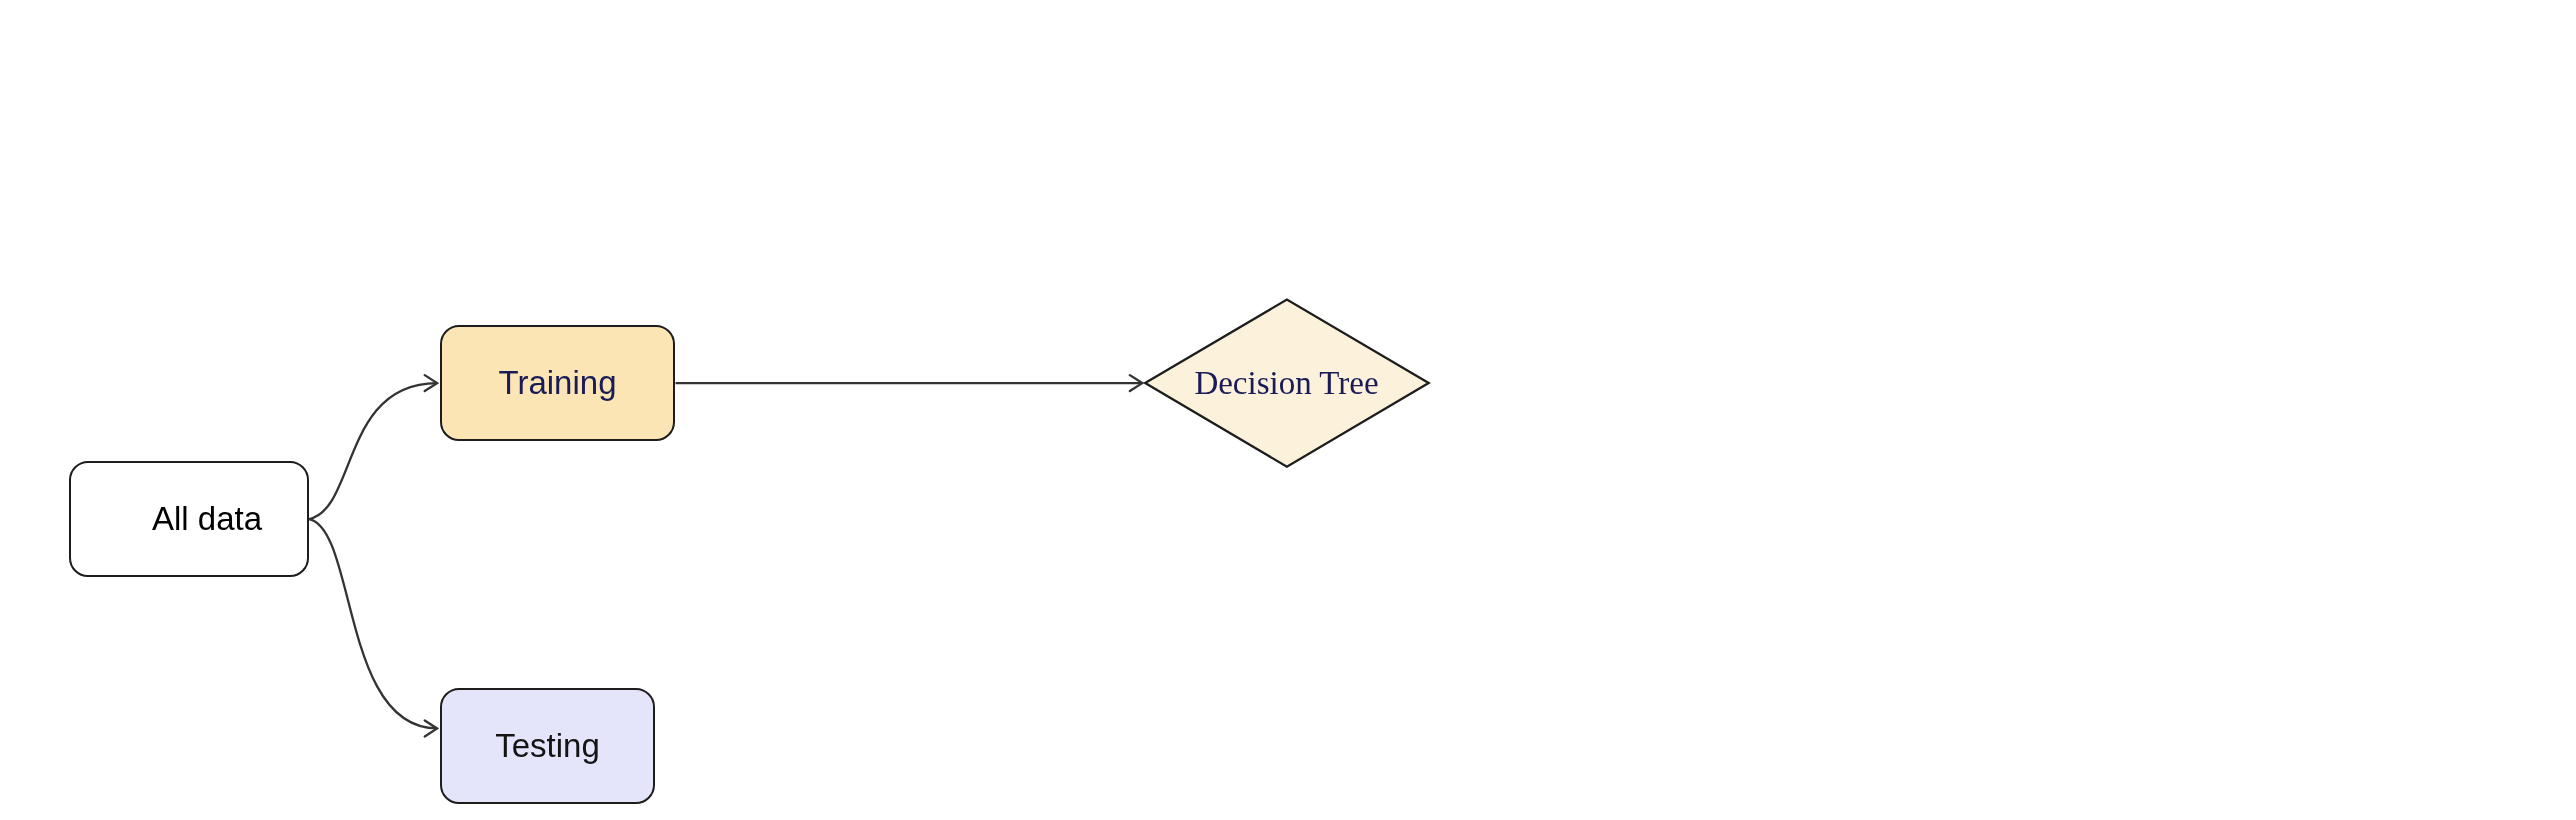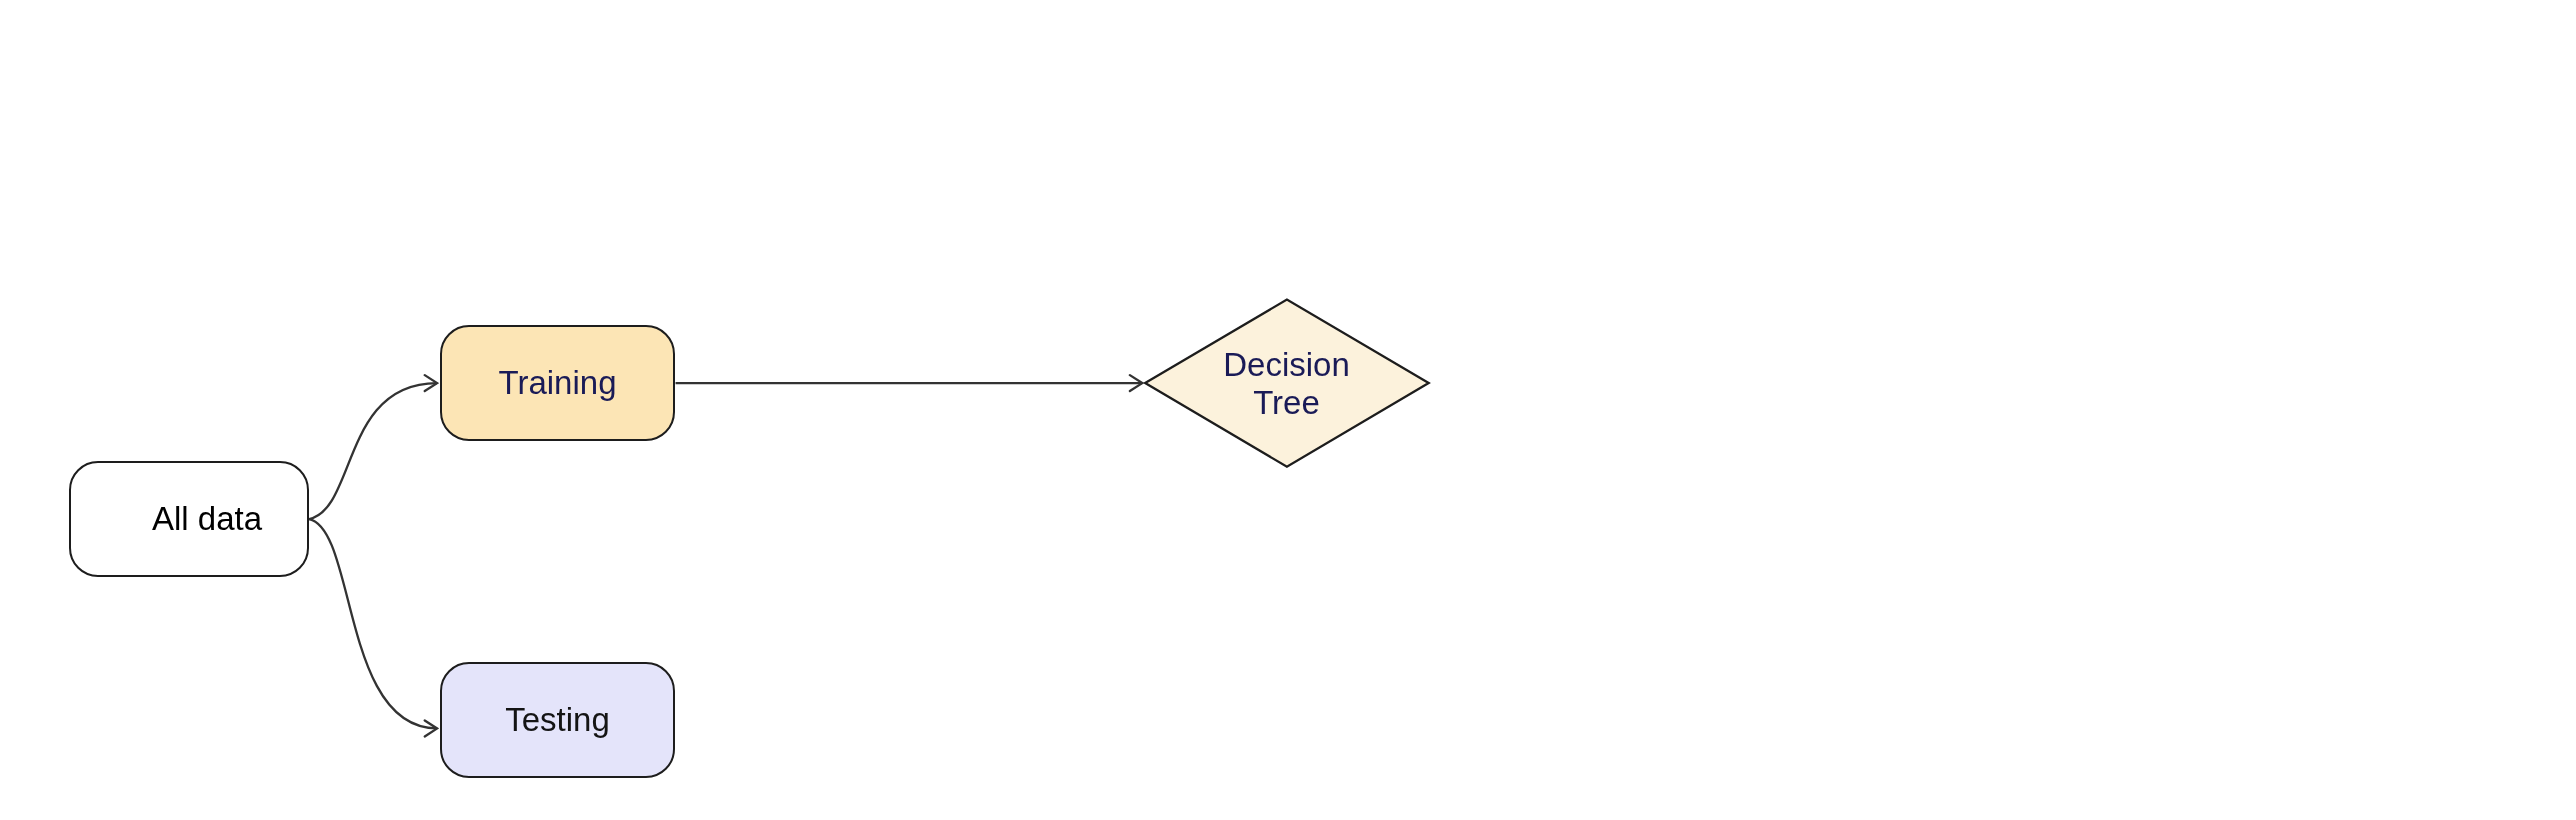--- a/index.html
+++ b/index.html
@@ -29,55 +29,56 @@
   }
   .diamond-shape {
     fill: var(--decision-fill, #fcf2dc);
     stroke: var(--node-border-color, #1d1d1d);
     stroke-width: 3.2;
   }
   .node {
     position: absolute;
     box-sizing: border-box;
     border: 2.2px solid var(--node-border-color, #1d1d1d);
-    border-radius: 29px;
+    border-radius: 19px;
     display: flex;
     align-items: center;
     justify-content: center;
     font-size: 33px;
     line-height: 1.15;
     text-align: center;
   }
   .node-all-data {
     left: 69px;  top: 461px;  width: 240px; height: 116px;
     background: var(--all-data-fill, #ffffff);
     color: var(--all-data-text, #000000);
     padding-left: 36px;
   }
   .node-training {
     left: 440px; top: 325px;  width: 235px; height: 116px;
     background: var(--training-fill, #fce5b5);
     color: var(--training-text, #1a1b57);
   }
   .node-testing {
-    left: 440px; top: 662px;  width: 235px; height: 116px;
+    left: 440px; top: 688px;  width: 215px; height: 116px;
     background: var(--testing-fill, #e4e4fa);
     color: var(--testing-text, #141414);
     text-align: right;
   }
   .diamond-label {
     position: absolute;
     left: 1192px; top: 336px; width: 189px; height: 95px;
     display: flex;
     align-items: center;
     justify-content: center;
     text-align: center;
     font-size: 33px;
     line-height: 1.13;
     color: var(--decision-text, #1a1b57);
+    font-family: Liberation Serif, serif;
   }
 </style>
 </head>
 <body>
 
 <div class="canvas">
 
   <svg class="edges-layer" viewBox="0 0 3543 1128" xmlns="http://www.w3.org/2000/svg">
     <defs>
       <marker id="chevron" viewBox="0 0 22 28" refX="20" refY="14" markerWidth="22" markerHeight="28" markerUnits="userSpaceOnUse" orient="auto">

